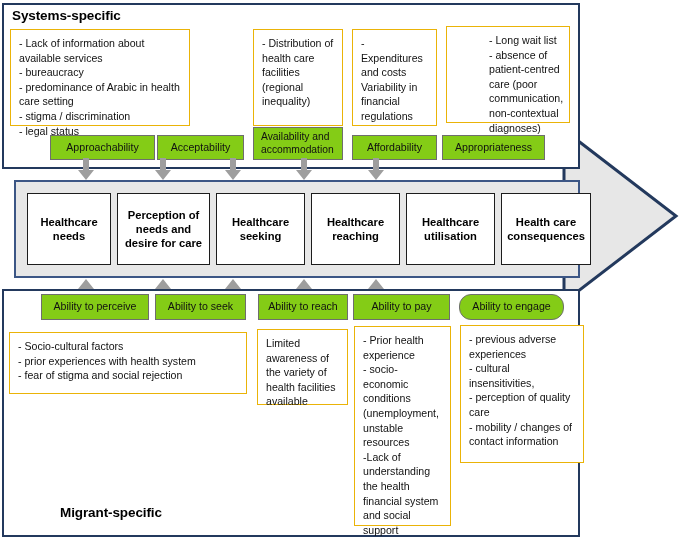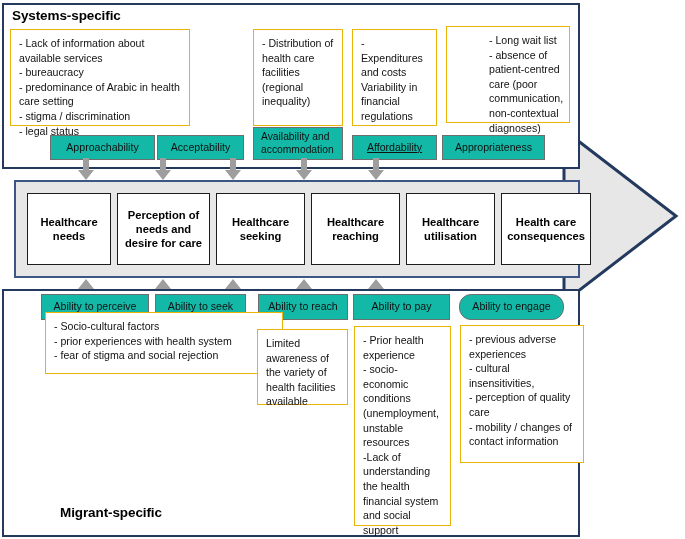--- a/index.html
+++ b/index.html
@@ -83,21 +83,21 @@
   }
   .box .inner {
     padding: 6px 8px 4px 8px;
     white-space: pre-line;
   }
 
   
   .dim {
     position: absolute;
     box-sizing: border-box;
-    background: #14b8a6;
+    background: #84cc16;
     border: 1px solid #6e6e6e;
     font-size: 10.6px;
     line-height: 13.5px;
     color: #111111;
     display: flex;
     align-items: center;
     justify-content: center;
     text-align: center;
     padding: 0 4px;
   }
@@ -164,21 +164,21 @@
     <div class="inner">- Long wait list
 - absence of patient-centred care (poor communication, non-contextual diagnoses)</div>
   </div>
 
   <div class="dim" style="left:50px; top:135px; width:105px; height:25px;">Approachability</div>
 
   <div class="dim" style="left:157px; top:135px; width:87px; height:25px;">Acceptability</div>
 
   <div class="dim left-align" style="left:253px; top:127px; width:90px; height:33px; font-size:10.3px; line-height:12.5px;">Availability and accommodation</div>
 
-  <div class="dim" style="left:352px; top:135px; width:85px; height:25px;text-decoration:underline;">Affordability</div>
+  <div class="dim" style="left:352px; top:135px; width:85px; height:25px;">Affordability</div>
 
   <div class="dim" style="left:442px; top:135px; width:103px; height:25px;">Appropriateness</div>
 
   <svg class="sarrow" style="left:78px; top:158px;" viewBox="0 0 16 22" xmlns="http://www.w3.org/2000/svg">
     <polygon points="5,0 11,0 11,12 16,12 8,22 0,12 5,12" fill="#9e9e9e"></polygon>
   </svg>
   <svg class="sarrow" style="left:155px; top:158px;" viewBox="0 0 16 22" xmlns="http://www.w3.org/2000/svg">
     <polygon points="5,0 11,0 11,12 16,12 8,22 0,12 5,12" fill="#9e9e9e"></polygon>
   </svg>
   <svg class="sarrow" style="left:225px; top:158px;" viewBox="0 0 16 22" xmlns="http://www.w3.org/2000/svg">
@@ -234,21 +234,21 @@
   <div class="dim" style="left:41px; top:294px; width:108px; height:26px;">Ability to perceive</div>
 
   <div class="dim" style="left:155px; top:294px; width:91px; height:26px;">Ability to seek</div>
 
   <div class="dim" style="left:258px; top:294px; width:90px; height:26px;">Ability to reach</div>
 
   <div class="dim" style="left:353px; top:294px; width:97px; height:26px;">Ability to pay</div>
 
   <div class="dim" style="left:459px; top:294px; width:105px; height:26px;border-radius:12px;">Ability to engage</div>
 
-  <div class="box" style="left:9px; top:312px; width:238px; height:62px;margin-left:36px;">
+  <div class="box" style="left:9px; top:332px; width:238px; height:62px;">
     <div class="inner">- Socio-cultural factors
 - prior experiences with health system
 - fear of stigma and social rejection</div>
   </div>
 
   <div class="box" style="left:257px; top:329px; width:91px; height:76px;">
     <div class="inner">Limited awareness of the variety of health facilities available</div>
   </div>
 
   <div class="box" style="left:354px; top:326px; width:97px; height:200px;">

